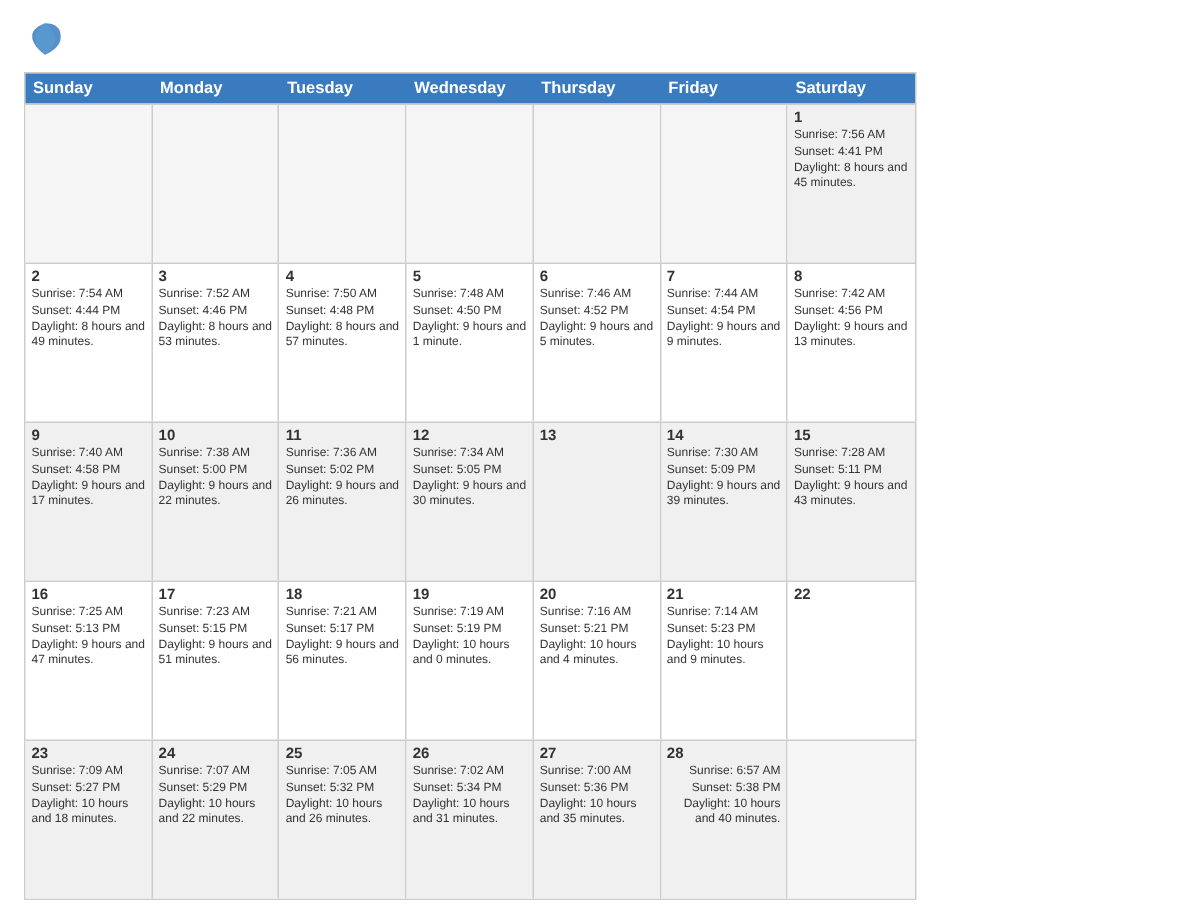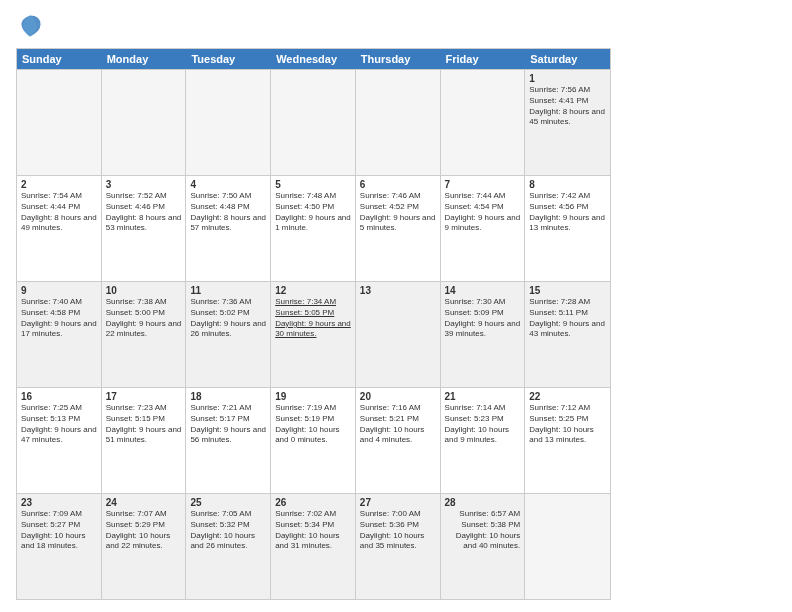--- a/index.html
+++ b/index.html
@@ -223,21 +223,21 @@
 Daylight: 9 hours and 22 minutes.</div>
           </div>
           <div class="cal-cell shaded">
             <span class="day-num">11</span>
             <div class="day-info" style="white-space: pre-line;">Sunrise: 7:36 AM
 Sunset: 5:02 PM
 Daylight: 9 hours and 26 minutes.</div>
           </div>
           <div class="cal-cell shaded">
             <span class="day-num">12</span>
-            <div class="day-info" style="white-space: pre-line; text-decoration: underline;">Sunrise: 7:34 AM
+            <div class="day-info" style="white-space: pre-line;">Sunrise: 7:34 AM
 Sunset: 5:05 PM
 Daylight: 9 hours and 30 minutes.</div>
           </div>
           <div class="cal-cell shaded">
             <span class="day-num">13</span>
           </div>
           <div class="cal-cell shaded">
             <span class="day-num">14</span>
             <div class="day-info" style="white-space: pre-line;">Sunrise: 7:30 AM
 Sunset: 5:09 PM
@@ -282,23 +282,20 @@
 Daylight: 10 hours and 4 minutes.</div>
           </div>
           <div class="cal-cell">
             <span class="day-num">21</span>
             <div class="day-info" style="white-space: pre-line;">Sunrise: 7:14 AM
 Sunset: 5:23 PM
 Daylight: 10 hours and 9 minutes.</div>
           </div>
           <div class="cal-cell">
             <span class="day-num">22</span>
-            <div class="day-info" style="white-space: pre-line;">Sunrise: 7:12 AM
-Sunset: 5:25 PM
-Daylight: 10 hours and 13 minutes.</div>
           </div>
         </div>
         <div class="cal-row">
           <div class="cal-cell shaded">
             <span class="day-num">23</span>
             <div class="day-info" style="white-space: pre-line;">Sunrise: 7:09 AM
 Sunset: 5:27 PM
 Daylight: 10 hours and 18 minutes.</div>
           </div>
           <div class="cal-cell shaded">

